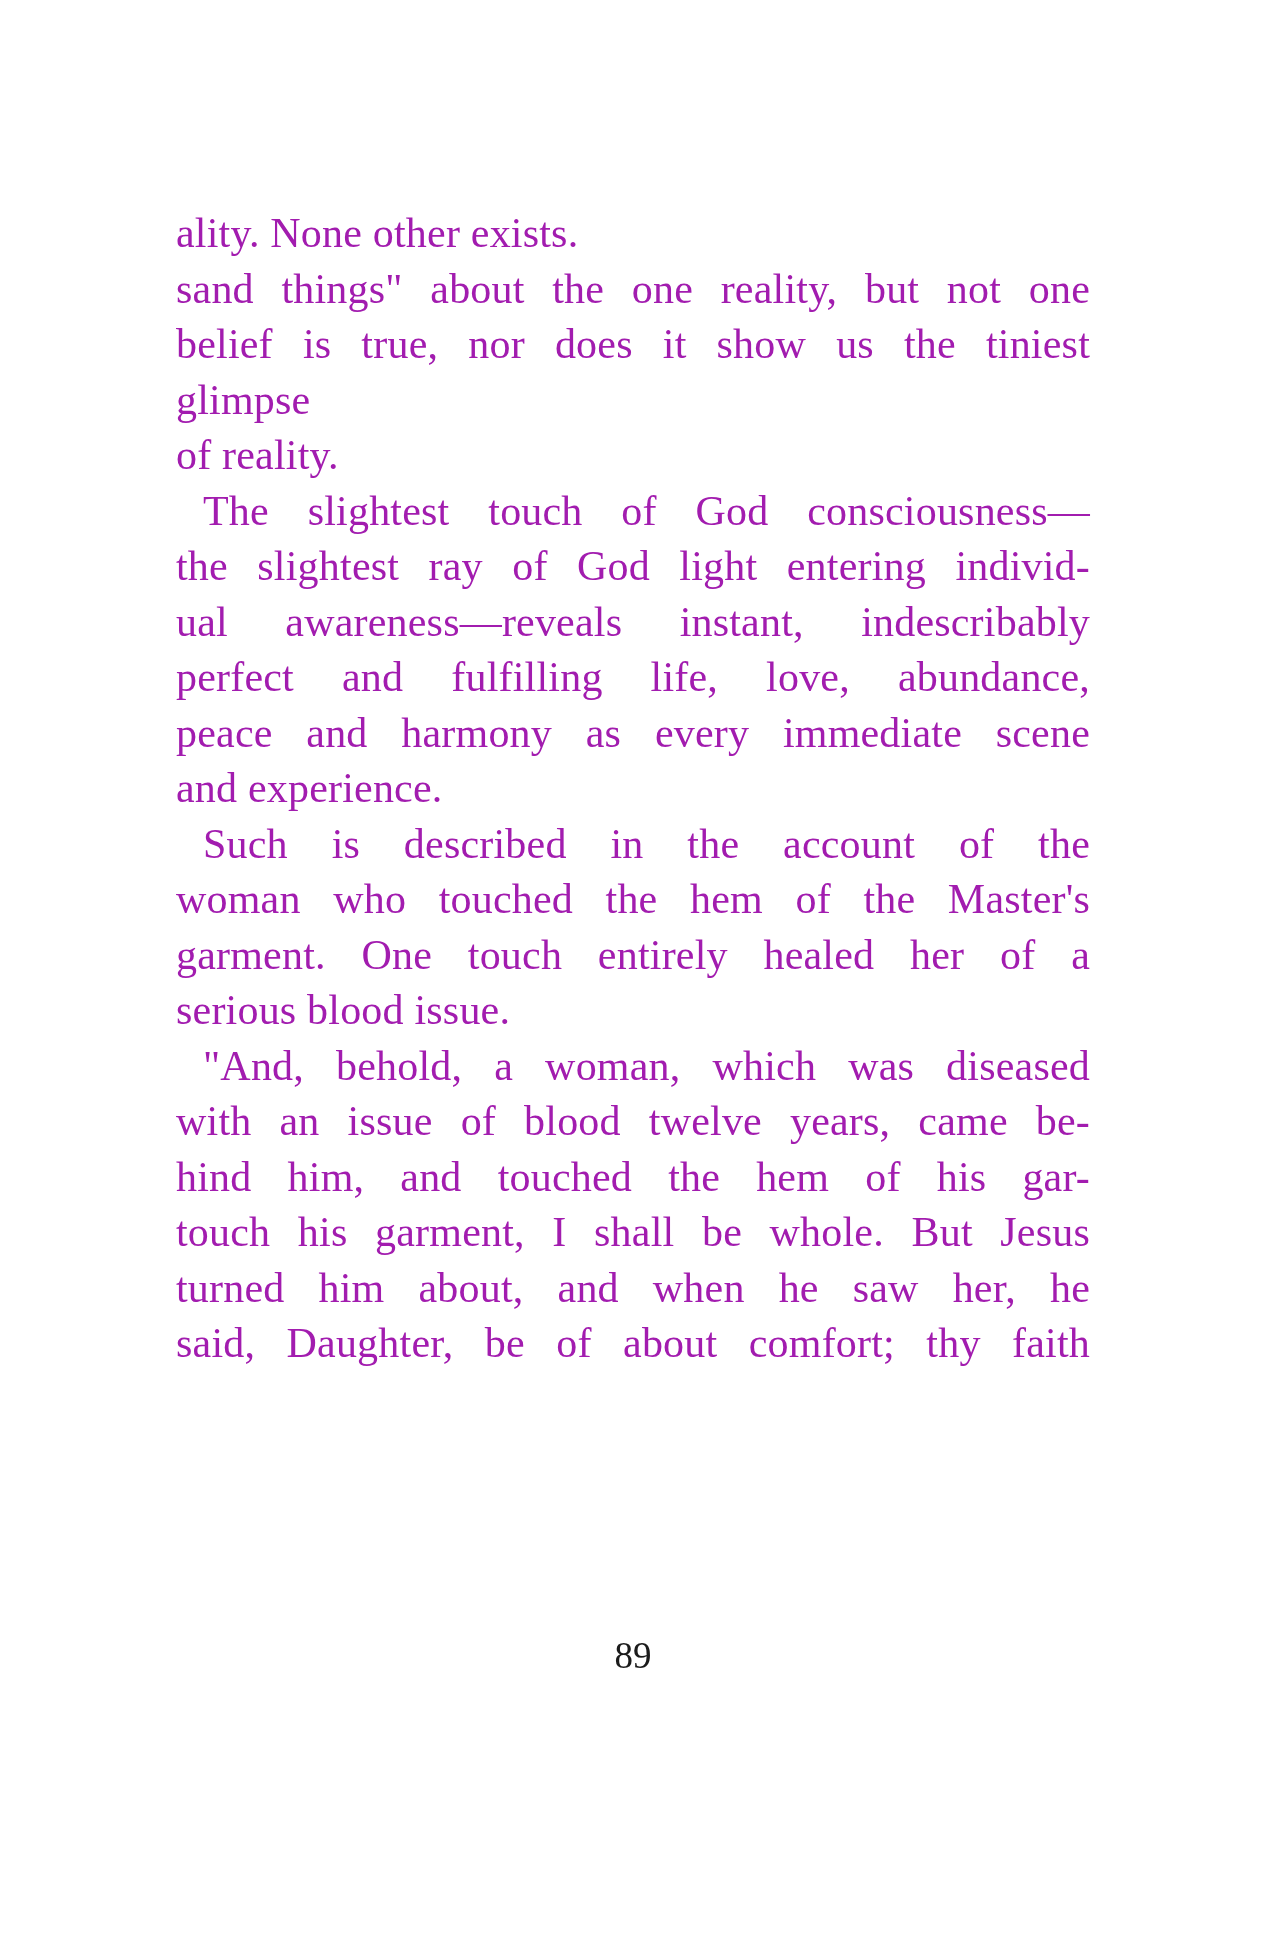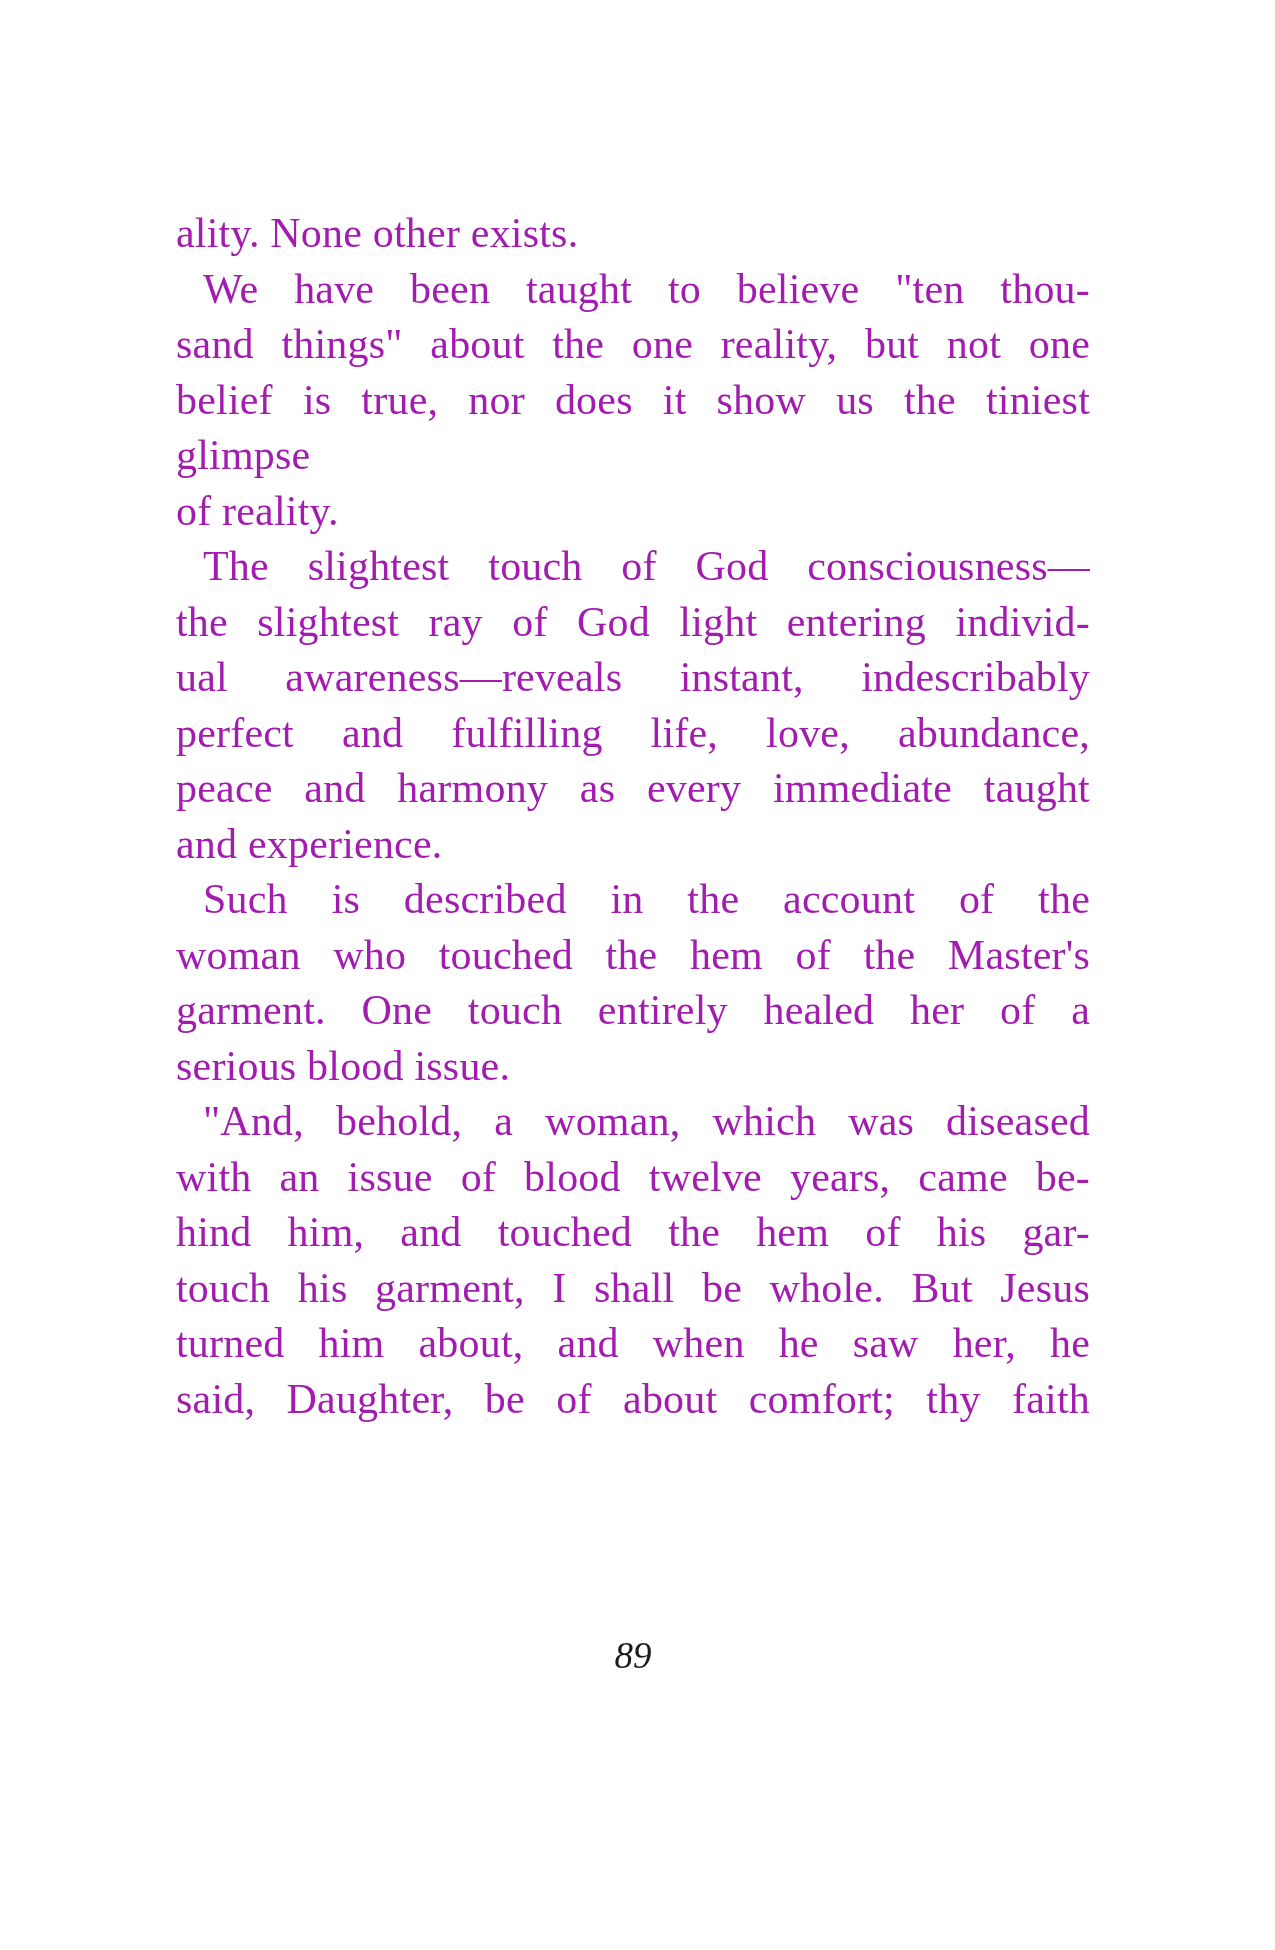--- a/index.html
+++ b/index.html
@@ -45,39 +45,37 @@
     text-indent: 27px;
   }
   .page-number {
     position: absolute;
     left: 176px;
     top: 1634px;
     width: 914px;
     text-align: center;
     font-size: 37px;
     color: #1b1b1b;
-    font-style: italic;
   }
 </style>
 </head>
 <body>
 
 <div class="page">
   <div class="text-block" id="text-block">
       <div class="line plain">ality. None other exists.</div>
-      <div class="line justify indent">We have been taught to believe "ten thou-</div>
       <div class="line justify">sand things" about the one reality, but not one</div>
       <div class="line justify">belief is true, nor does it show us the tiniest</div>
       <div class="line plain">glimpse</div>
       <div class="line plain">of reality.</div>
       <div class="line justify indent">The slightest touch of God consciousness—</div>
       <div class="line justify">the slightest ray of God light entering individ-</div>
       <div class="line justify">ual awareness—reveals instant, indescribably</div>
       <div class="line justify">perfect and fulfilling life, love, abundance,</div>
-      <div class="line justify">peace and harmony as every immediate taught</div>
+      <div class="line justify">peace and harmony as every immediate scene</div>
       <div class="line plain">and experience.</div>
       <div class="line justify indent">Such is described in the account of the</div>
       <div class="line justify">woman who touched the hem of the Master's</div>
       <div class="line justify">garment. One touch entirely healed her of a</div>
       <div class="line plain">serious blood issue.</div>
       <div class="line justify indent">"And, behold, a woman, which was diseased</div>
       <div class="line justify">with an issue of blood twelve years, came be-</div>
       <div class="line justify">hind him, and touched the hem of his gar-</div>
       <div class="line justify">touch his garment, I shall be whole. But Jesus</div>
       <div class="line justify">turned him about, and when he saw her, he</div>

